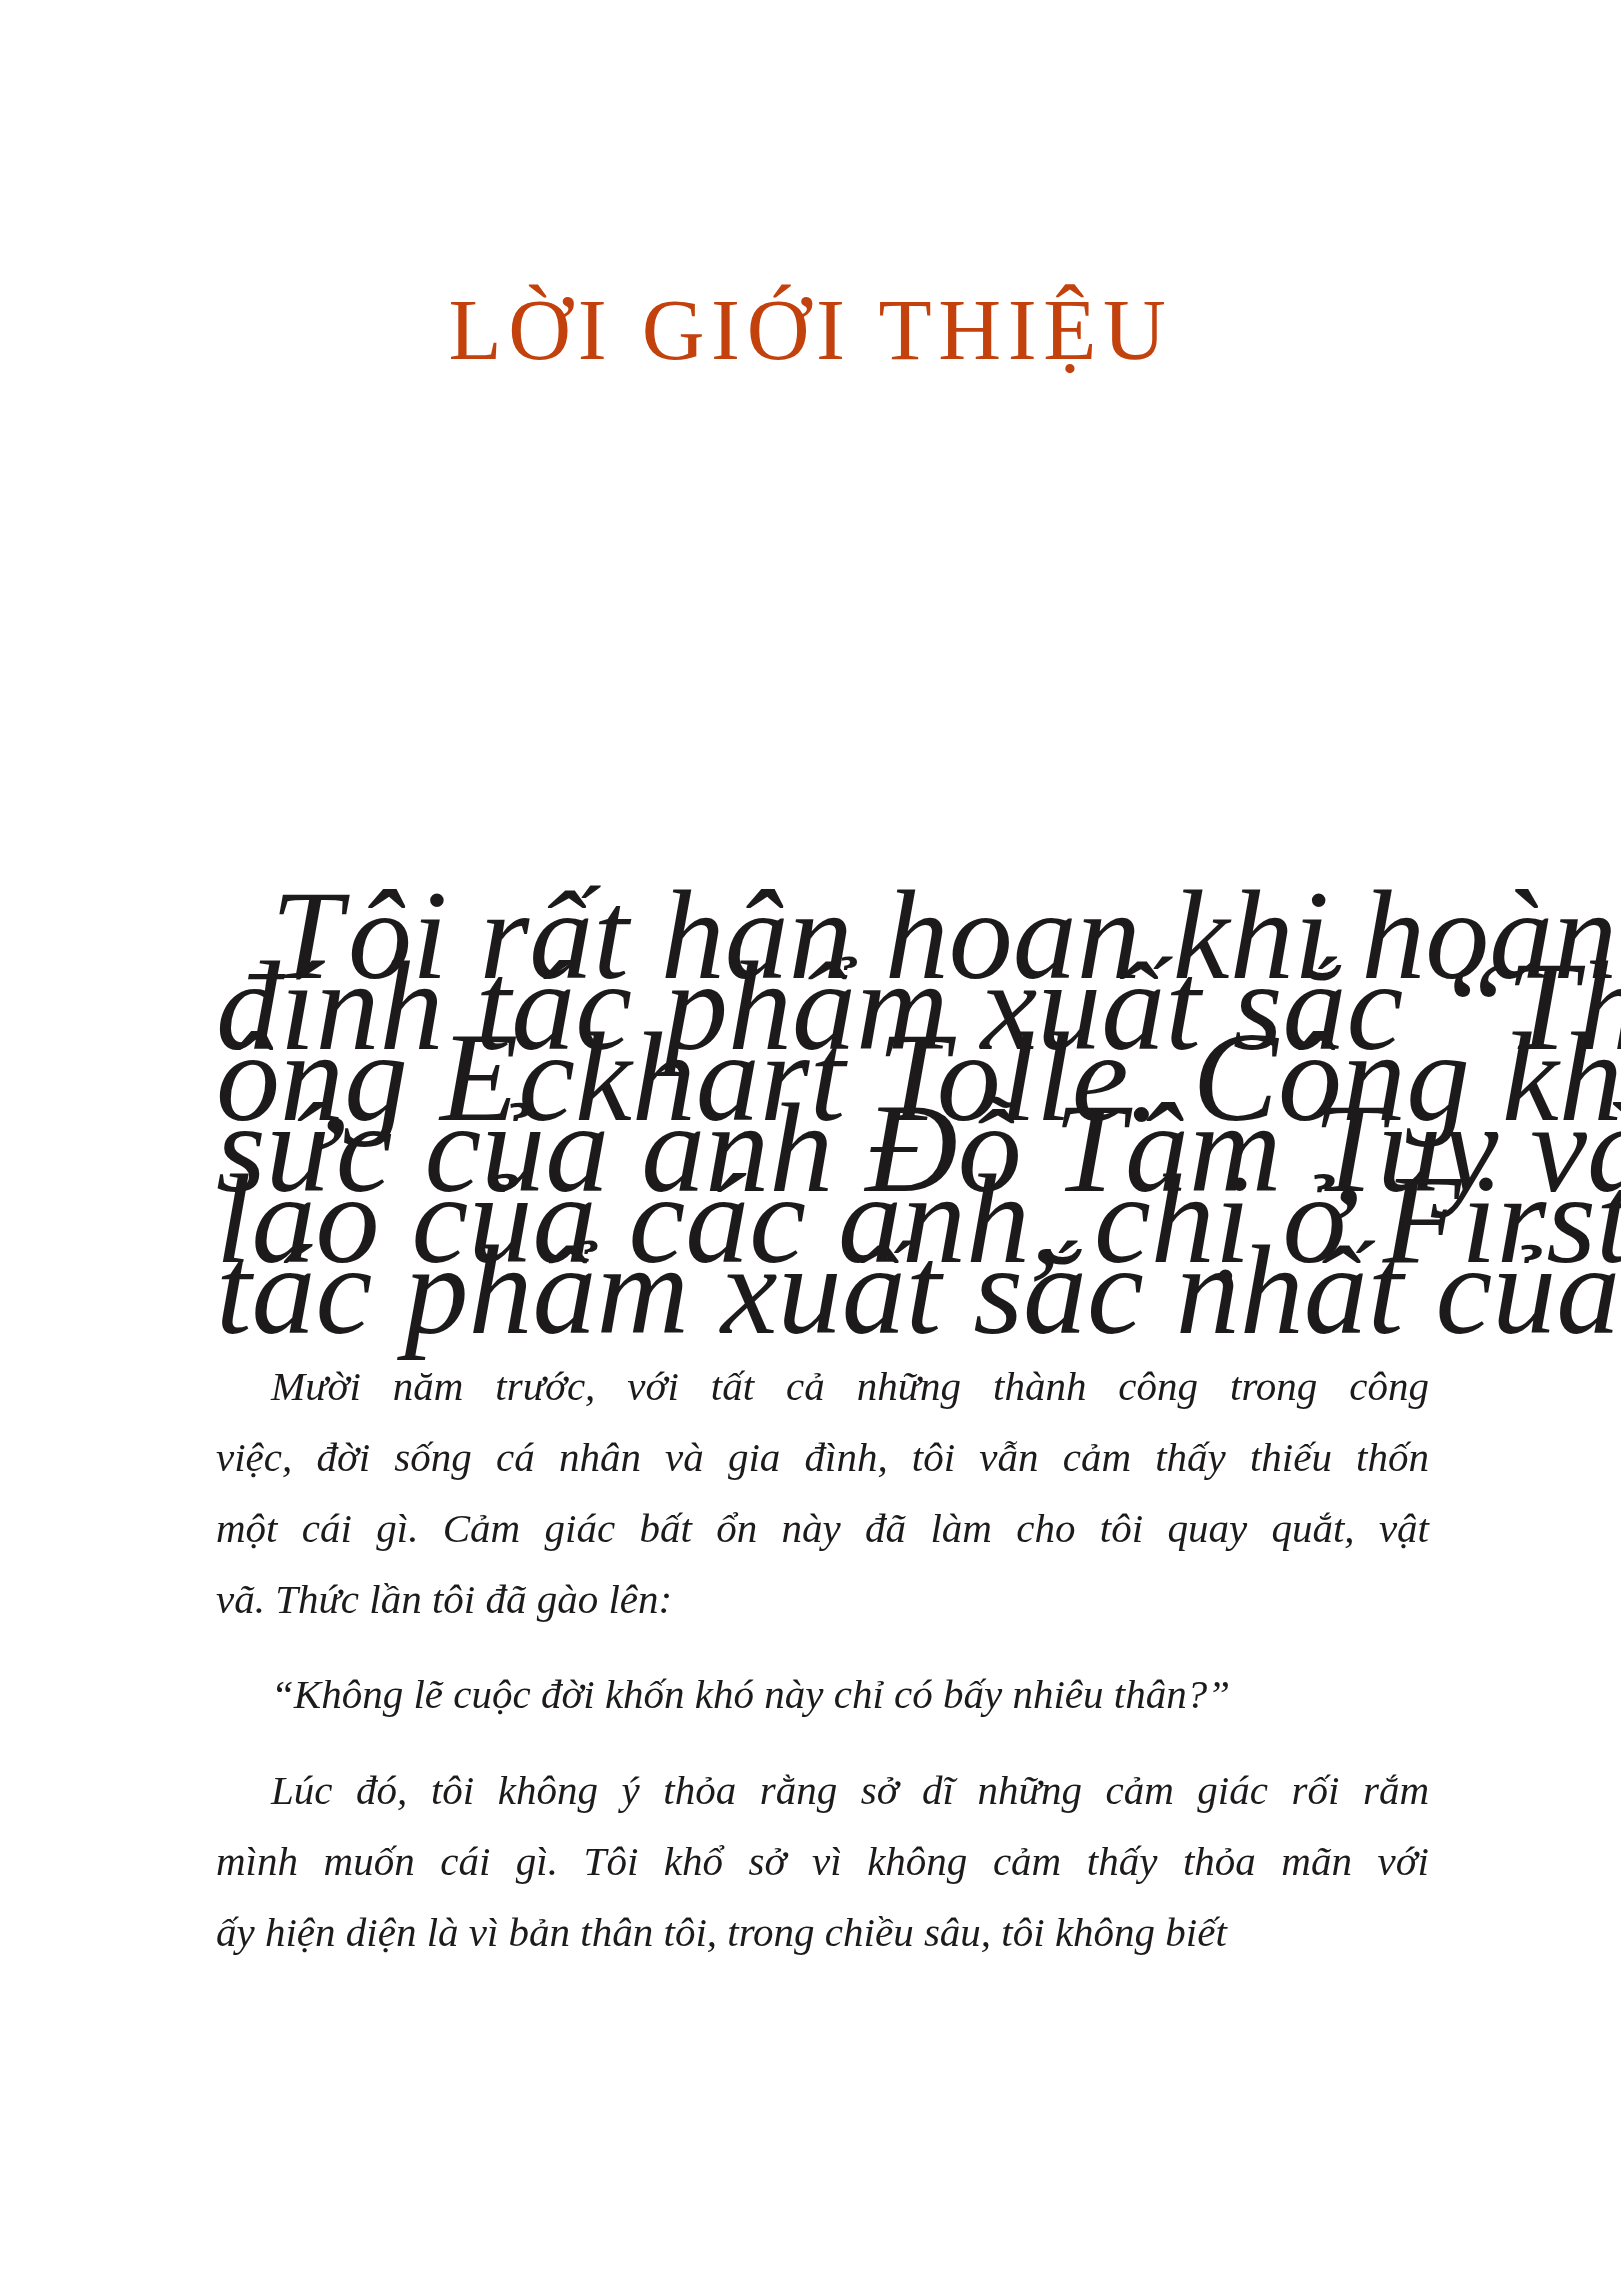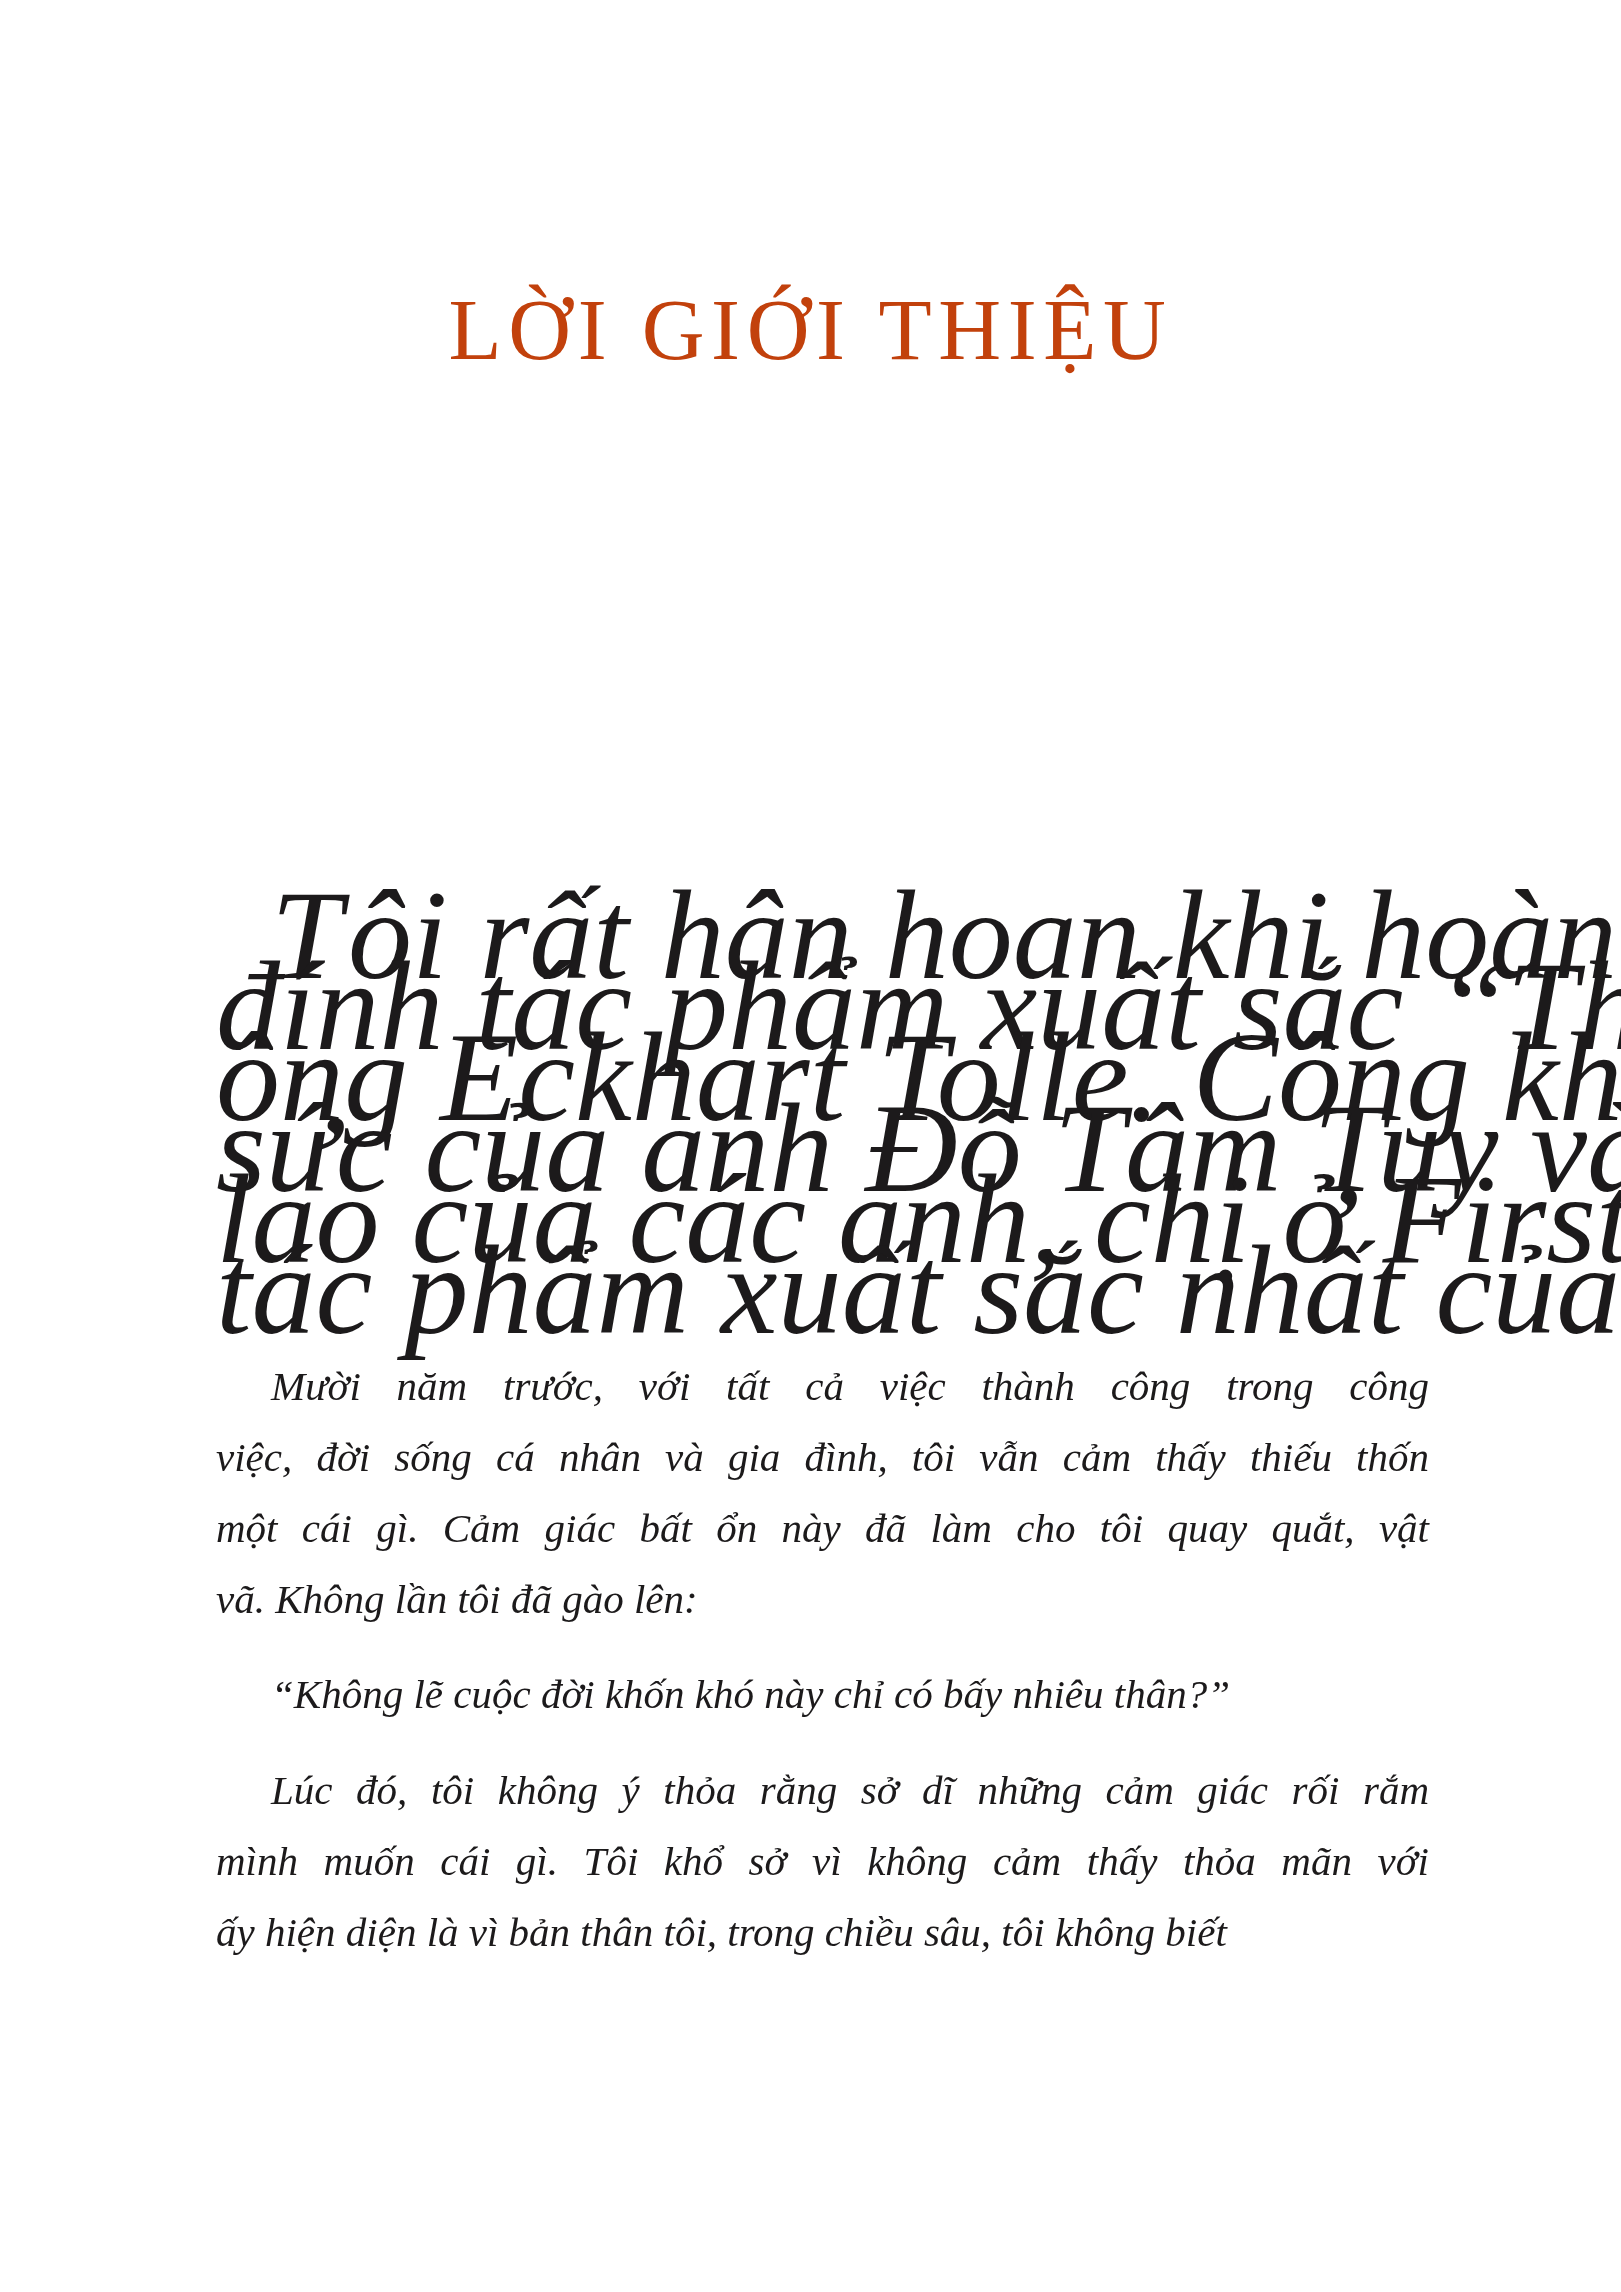--- a/index.html
+++ b/index.html
@@ -65,24 +65,24 @@
   <div class="text-content">
       <div class="para dropcap">
         <div class="line first"><span class="dropcap">T</span>ôi rất hân hoan khi hoàn tất phần chú thích và hiệu</div>
         <div class="line">đính tác phẩm xuất sắc “Thức Tỉnh Mục Đích Sống” này của</div>
         <div class="line">ông Eckhart Tolle. Công khó phiên dịch trọn tác phẩm là công</div>
         <div class="line">sức của anh Đỗ Tâm Tuy và trên hết là những đóng góp lớn</div>
         <div class="line">lao của các anh, chị ở First News – Trí Việt để giúp cho ra đời</div>
         <div class="line">tác phẩm xuất sắc nhất của Eckhart Tolle này.</div>
       </div>
       <div class="para indent">
-        <div class="line first">Mười năm trước, với tất cả việc thành công trong công</div>
+        <div class="line first">Mười năm trước, với tất cả những thành công trong công</div>
         <div class="line">việc, đời sống cá nhân và gia đình, tôi vẫn cảm thấy thiếu thốn</div>
         <div class="line">một cái gì. Cảm giác bất ổn này đã làm cho tôi quay quắt, vật</div>
-        <div class="line">vã. Không lần tôi đã gào lên:</div>
+        <div class="line">vã. Thức lần tôi đã gào lên:</div>
       </div>
       <div class="para quote">
         <div class="line first">“Không lẽ cuộc đời khốn khó này chỉ có bấy nhiêu thân?”</div>
       </div>
       <div class="para indent">
         <div class="line first">Lúc đó, tôi không ý thỏa rằng sở dĩ những cảm giác rối rắm</div>
         <div class="line">mình muốn cái gì. Tôi khổ sở vì không cảm thấy thỏa mãn với</div>
         <div class="line">ấy hiện diện là vì bản thân tôi, trong chiều sâu, tôi không biết</div>
       </div>
     </div>

